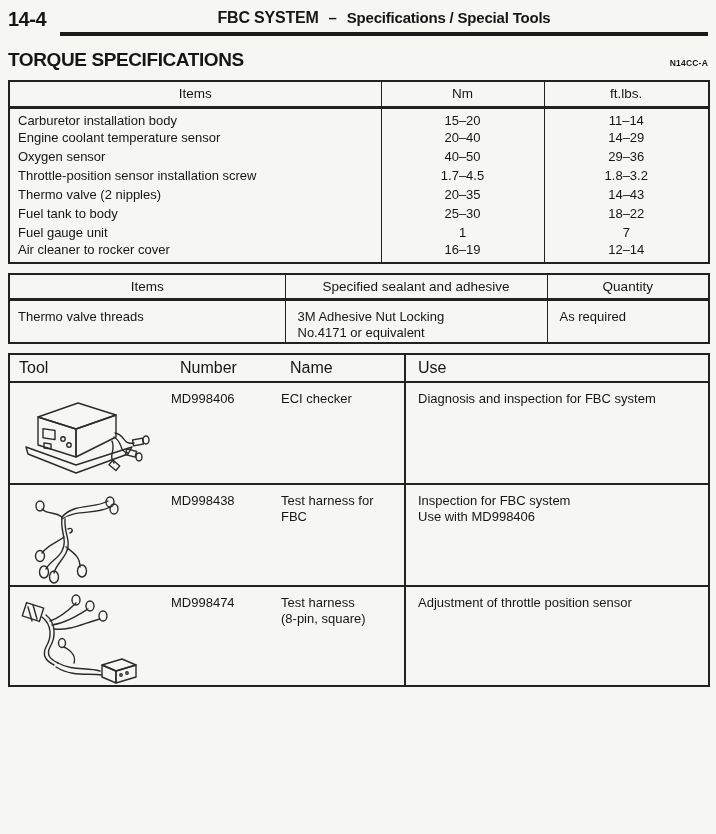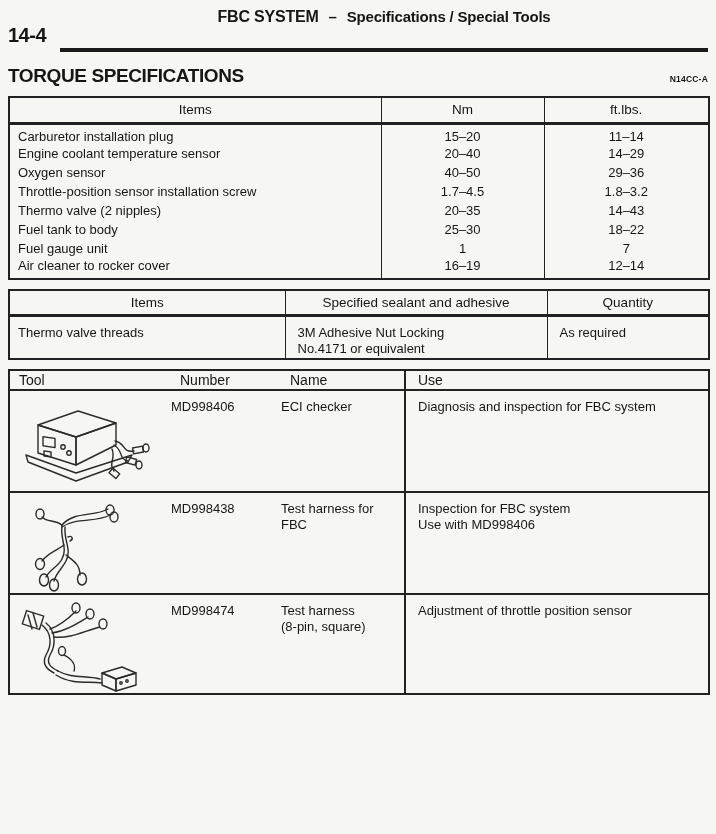--- a/index.html
+++ b/index.html
@@ -11,21 +11,21 @@
     overflow:hidden;
   }
   .page { width:716px; height:834px; padding:8px 8px 0 8px; }
 
   
   .page-header { display:flex; align-items:flex-end;justify-content:center; }
   .page-number { font-size:20px; font-weight:bold; letter-spacing:-0.5px; padding-right:14px; padding-bottom:5px; }
   .header-rule-area {
     flex:1; text-align:center;
     border-bottom:4px solid #1a1a1a;
-    padding-bottom:22px;
+    padding-bottom:5px;
   }
   .header-title { font-weight:bold; font-size:15px; letter-spacing:-0.2px; }
   .header-title .sys { font-size:16px; }
   .header-title .sep { padding:0 6px; }
 
   
   .section-head { display:flex; align-items:flex-end; justify-content:space-between; }
   .section-title { font-size:19px; font-weight:bold; letter-spacing:-0.4px; }
   .section-code { font-size:8.5px; font-weight:bold; letter-spacing:0.2px; padding-bottom:3px; }
   .sh-torque { margin-top:13px; }
@@ -52,21 +52,21 @@
 
   
   .seal-table td { vertical-align:top; padding-top:6px; }
   .seal-table td.item { padding-left:8px; }
   .seal-table td.sealant { padding-left:12px; }
   .seal-table td.qty { padding-left:12px; }
   .seal-table tr.r1 td { height:38px; padding-top:8px;margin-left:36px; }
   .seal-table tr.r2 td { height:46px; }
 
   
-  .tools-table th { text-align:left; padding-left:9px; border-bottom:2.5px solid #222; height:20px; font-size:14px; }
+  .tools-table th { text-align:left; padding-left:9px; border-bottom:2.5px solid #222; height:28px; font-size:16px; }
   .tools-table td { vertical-align:top; padding-top:8px; }
   .tools-table .use-col { border-left:2px solid #222; padding-left:12px; }
   .tools-table tr.tool-row td { border-top:2px solid #222; }
   .tools-table td.toolcell { padding:4px 0 0 6px; }
   .preline { white-space:pre-line; line-height:1.25; }
   .tools-table td { line-height:1.25; }
 
   svg.lineart { display:block; }
   svg.lineart path, svg.lineart polygon, svg.lineart rect, svg.lineart ellipse, svg.lineart line, svg.lineart circle {
     fill:none; stroke:#2b2b2b; stroke-width:1.4; stroke-linecap:round; stroke-linejoin:round;
@@ -101,21 +101,21 @@
       </colgroup>
     <thead>
       <tr>
         <th>Items</th>
         <th class="t-col-sep">Nm</th>
         <th class="t-col-sep">ft.lbs.</th>
       </tr>
     </thead>
     <tbody>
       <tr class="first">
-        <td class="item">Carburetor installation plug</td>
+        <td class="item">Carburetor installation body</td>
         <td class="num t-col-sep">15–20</td>
         <td class="num t-col-sep">11–14</td>
       </tr>
       <tr>
         <td class="item">Engine coolant temperature sensor</td>
         <td class="num t-col-sep">20–40</td>
         <td class="num t-col-sep">14–29</td>
       </tr>
       <tr>
         <td class="item">Oxygen sensor</td>

